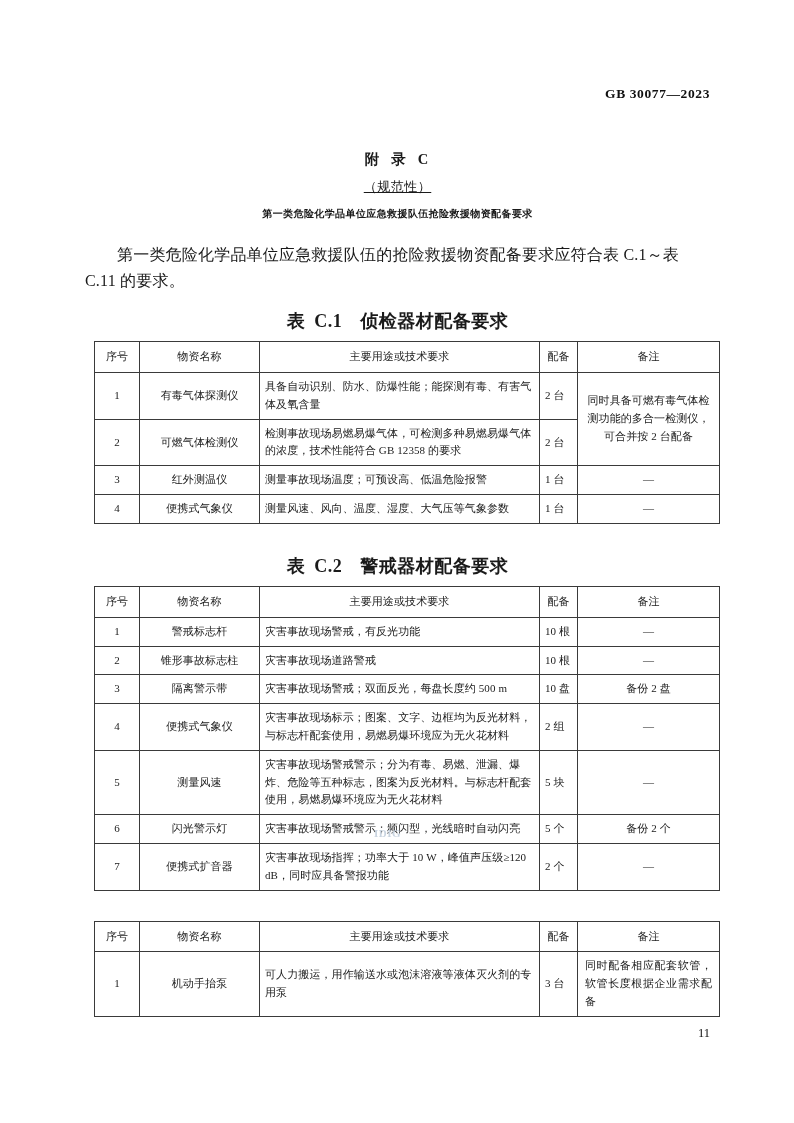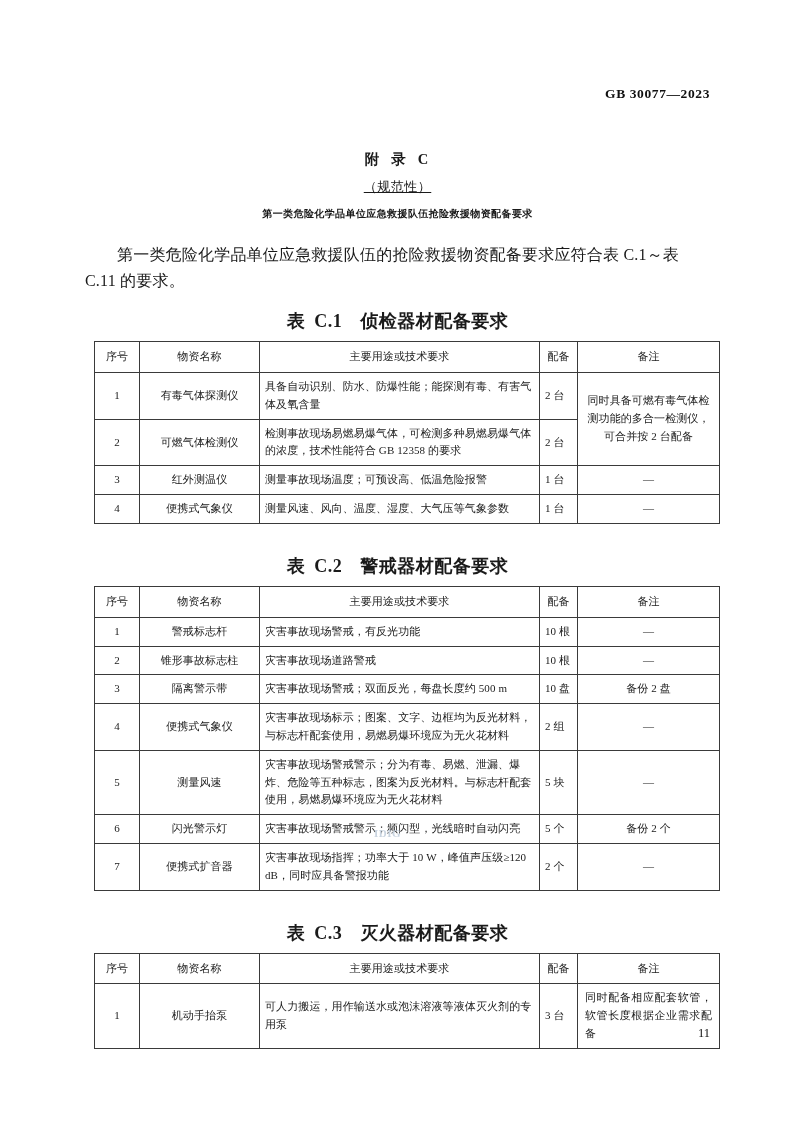--- a/index.html
+++ b/index.html
@@ -278,21 +278,20 @@
             </tr>
             <tr>
               <td class="c-idx">7</td>
               <td class="c-name">便携式扩音器</td>
               <td class="c-use">灾害事故现场指挥；功率大于 10 W，峰值声压级≥120 dB，同时应具备警报功能</td>
               <td class="c-qty">2 个</td>
               <td class="c-rem dash">—</td>
             </tr>
           </tbody>
         </table>
-        <div class="table-caption"><span>表</span><span class="cap-gap"></span><span>C.3</span><span class="cap-gap"></span><span class="cap-gap"></span><span>灭火器材配备要求</span></div>
         <table class="spec">
           <colgroup>
             <col class="w-idx">
             <col class="w-name">
             <col class="w-use">
             <col class="w-qty">
             <col class="w-rem">
           </colgroup>
           <thead>
             <tr>

